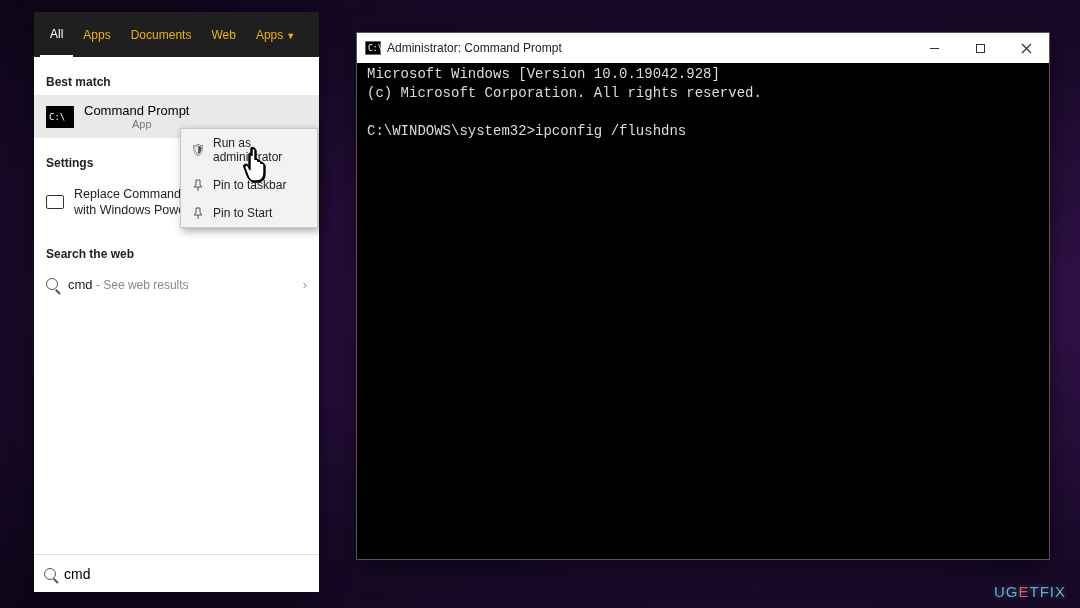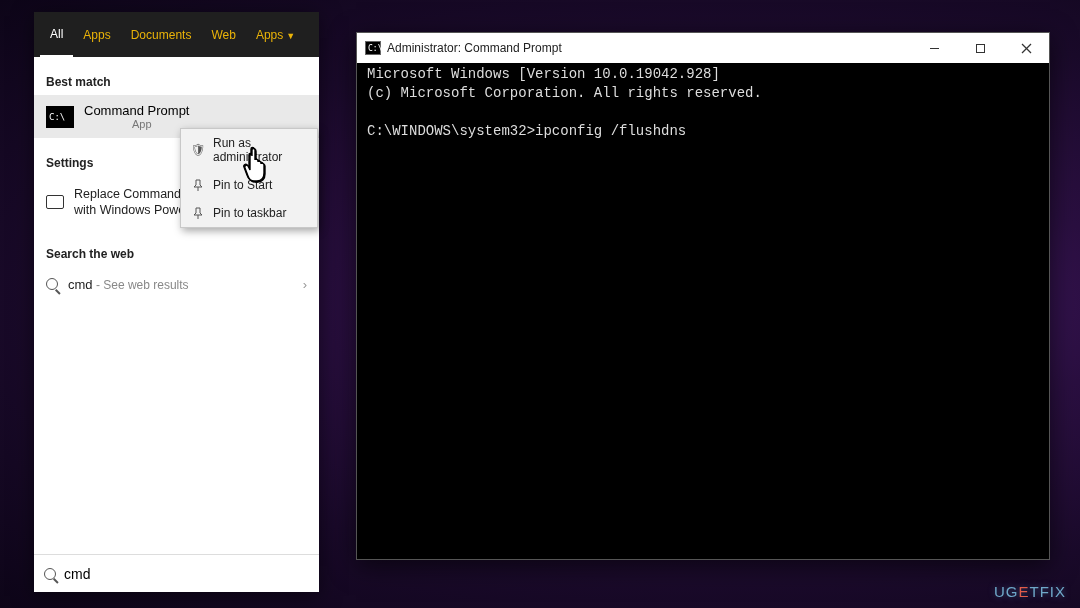--- a/index.html
+++ b/index.html
@@ -188,29 +188,29 @@
   <div class="ctx-item">
     <span class="ctx-icon">🛡</span>
     <span>Run as administrator</span>
   </div>
   <div class="ctx-item">
     <span class="ctx-icon">
       <svg width="14" height="14" viewBox="0 0 14 14">
           <path d="M5 2 L9 2 L9 7 L11 9 L3 9 L5 7 Z M7 9 L7 13" fill="none" stroke="#555" stroke-width="1"></path>
         </svg>
     </span>
-    <span>Pin to Start</span>
+    <span>Pin to taskbar</span>
   </div>
   <div class="ctx-item">
     <span class="ctx-icon">
       <svg width="14" height="14" viewBox="0 0 14 14">
           <path d="M5 2 L9 2 L9 7 L11 9 L3 9 L5 7 Z M7 9 L7 13" fill="none" stroke="#555" stroke-width="1"></path>
         </svg>
     </span>
-    <span>Pin to taskbar</span>
+    <span>Pin to Start</span>
   </div>
 </div>
 
 <svg class="cursor-hand" width="30" height="38" viewBox="0 0 30 38">
   <path d="M10 4 C10 2 13 2 13 4 L13 14 C13 13 16 13 16 15 L16 16 C16 15 19 15 19 17 L19 18 C19 17 22 17 22 19 L22 27 C22 32 19 35 15 35 L12 35 C9 35 7 33 6 30 L3 22 C2 20 5 18 6 20 L8 24 L8 10 C8 8 10 8 10 10 Z" fill="#fff" stroke="#000" stroke-width="1.4"></path>
 </svg>
 
 <div class="cmd-window">
   <div class="titlebar">
     <div class="left">

